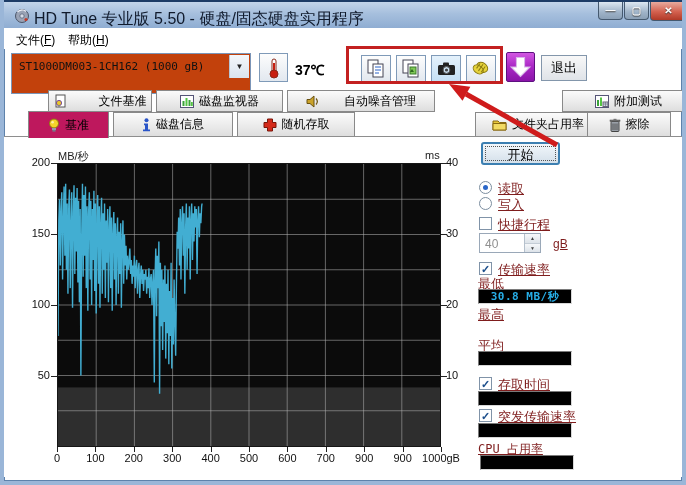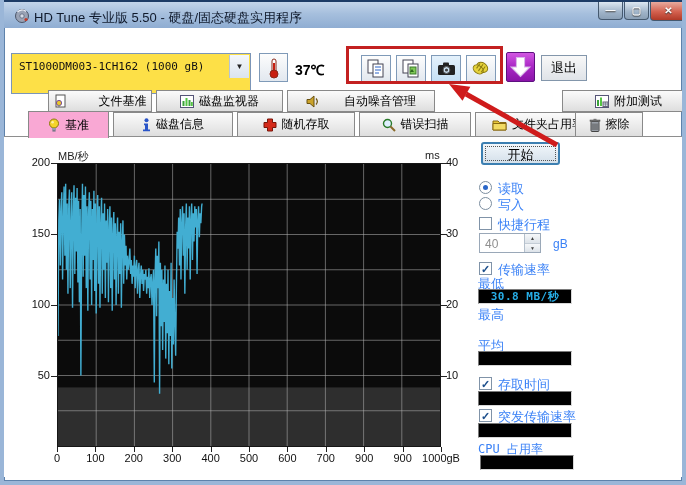--- a/index.html
+++ b/index.html
@@ -5,68 +5,68 @@
   html,body{margin:0;padding:0;background:#e8e8e8;}
   *{box-sizing:border-box;}
   body{font-family:"Liberation Sans",sans-serif;}
   .window{position:relative;width:686px;height:485px;background:#fff;overflow:hidden;
     border-left:4px solid #9ab6d8;border-right:4px solid #9ab6d8;border-bottom:4px solid #9ab6d8;
     box-shadow:inset 0 0 0 1px #5e82ab;}
   
   .titlebar{position:absolute;left:0;top:0;width:100%;height:28px;
     background:linear-gradient(180deg,#c3d5ea 0%,#a6bfdd 45%,#8fadd2 100%);
     border-top:2px solid #1d3c66;}
-  .title-text{position:absolute;left:30px;top:7px;font-size:13px;color:#101a2c;white-space:nowrap;}
+  .title-text{position:absolute;left:30px;top:7px;font-size:16px;color:#101a2c;white-space:nowrap;}
   .app-icon{position:absolute;left:10px;top:6px;width:16px;height:16px;}
   .winbtn{position:absolute;top:0;height:18px;border:1px solid #45596f;border-top:none;
     border-radius:0 0 4px 4px;background:linear-gradient(180deg,#dde8f2,#9fb3c8 60%,#8ba0b6);
     color:#fff;font-size:10px;text-align:center;line-height:17px;font-weight:bold;text-shadow:0 1px 1px #333;}
   .btn-min{left:594px;width:25px;}
   .btn-max{left:620px;width:25px;}
   .btn-close{left:646px;width:37px;height:19px;background:linear-gradient(180deg,#e8aa9e,#d3604e 55%,#b03a28);}
   
   .menubar{position:absolute;left:0;top:28px;width:100%;height:21px;background:#ffffff;}
   .menu-item{position:absolute;top:2px;font-size:12px;color:#000;padding:2px 6px;}
   .menu-item u{text-decoration:underline;}
   
-  .combo{position:absolute;left:7px;top:53px;width:240px;height:41px;border:1px solid #7b95b8;background:#fde047;}
+  .combo{position:absolute;left:7px;top:53px;width:240px;height:41px;border:1px solid #7b95b8;background:#c2410c;}
   .combo-text{position:absolute;left:7px;top:6px;font-family:"DejaVu Sans Mono",monospace;font-size:11px;color:#111;}
   .combo-arrow{position:absolute;right:1px;top:1px;width:20px;height:23px;
     background:linear-gradient(180deg,#f4f7fa,#dbe4ee);border-left:1px solid #b5c4d6;
     color:#222;font-size:8px;text-align:center;line-height:23px;}
   .toolbtn{position:absolute;border:1px solid #7f9ab8;background:linear-gradient(180deg,#fdfdfd,#e2e8ef);
     width:30px;height:27px;top:55px;}
   .toolbtn svg{position:absolute;left:4px;top:3px;}
   .temp-btn{left:255px;top:53px;height:29px;width:29px;}
   .temp-text{position:absolute;left:291px;top:60px;font-size:14px;font-weight:bold;color:#000;}
   .hl-box{position:absolute;left:342px;top:46px;width:157px;height:38px;border:3px solid #c32020;z-index:40;}
   .purple-btn{position:absolute;left:502px;top:52px;width:29px;height:30px;border:1px solid #5d1080;
     background:linear-gradient(180deg,#d257e2,#a826c4 50%,#8a14a8);border-radius:2px;}
   .exit-btn{position:absolute;left:537px;top:55px;width:46px;height:26px;border:1px solid #8396ab;
     background:linear-gradient(180deg,#f8f8f8,#dfe3e8);font-size:13px;text-align:center;line-height:24px;color:#000;}
   
   .tab{position:absolute;border:1px solid #898989;background:linear-gradient(180deg,#fbfbfb,#dedede);
     font-size:12px;color:#000;display:flex;align-items:center;justify-content:center;gap:5px;}
   .tabrow1{top:90px;height:22px;}
   .tabrow2{top:112px;height:25px;}
-  .tab-active{top:111px;height:27px;background:#f9a8d4;border-bottom:none;z-index:10;}
+  .tab-active{top:111px;height:27px;background:#be185d;border-bottom:none;z-index:10;}
   
   .content{position:absolute;left:0;top:136px;width:678px;height:341px;background:#fff;border-top:1px solid #8e8e8e;}
   
   .axis-label{position:absolute;font-size:11px;color:#222;}
   .plot{position:absolute;left:53px;top:163px;width:384px;height:284px;border:1px solid #161616;}
   .ytl{position:absolute;left:14px;top:163px;width:34px;height:284px;}
   .ytl span{position:absolute;right:2px;font-size:11px;color:#111;}
   .ytr{position:absolute;left:442px;top:163px;width:30px;height:284px;}
   .ytr span{position:absolute;left:0;font-size:11px;color:#111;}
   .xt{position:absolute;left:53px;top:452px;width:384px;height:14px;}
   .xt span{position:absolute;transform:translateX(-50%);font-size:11px;color:#111;white-space:nowrap;}
   .tickmark{position:absolute;background:#222;}
   
-  .rp-label{position:absolute;font-size:13px;color:#3b82f6;white-space:nowrap;}
+  .rp-label{position:absolute;font-size:13px;color:#7f1d1d;white-space:nowrap;text-decoration:underline;}
   .sep{position:absolute;left:462px;width:108px;height:1px;background:#b9b9b9;border-bottom:1px solid #fff;}
   .start-btn{position:absolute;left:477px;top:142px;width:79px;height:23px;border:2px solid #3c7fb1;border-radius:3px;
     background:linear-gradient(180deg,#f2f7fb,#d4e0ea);font-size:13px;color:#000;}
   .start-btn .focus{position:absolute;left:2px;top:2px;right:2px;bottom:2px;border:1px dotted #555;}
   .start-btn .lbl{position:absolute;width:100%;text-align:center;top:2px;}
   .radio{position:absolute;width:13px;height:13px;border:1px solid #7c8ea0;border-radius:50%;background:#fff;}
   .radio .dot{position:absolute;left:3px;top:3px;width:5px;height:5px;border-radius:50%;background:#2a66c8;}
   .checkbox{position:absolute;width:13px;height:13px;border:1px solid #8093a8;background:#fff;
     font-size:11px;line-height:12px;text-align:center;color:#1d4f8c;font-weight:bold;}
   .spinner{position:absolute;left:475px;top:233px;width:62px;height:20px;border:1px solid #9aa8b8;background:#fff;}
@@ -93,20 +93,24 @@
       <circle cx="8" cy="8" r="2.2" fill="#d8dde8" stroke="#6a7488"></circle>
       <path d="M3.5 4 A6 6 0 0 1 12 3.4" fill="none" stroke="#e8ecf4" stroke-width="1.4"></path>
       <circle cx="12" cy="11.5" r="1.6" fill="#c23a2a"></circle>
     </svg>
     <span class="title-text">HD Tune 专业版 5.50 - 硬盘/固态硬盘实用程序</span>
     <div class="winbtn btn-min">—</div>
     <div class="winbtn btn-max">▢</div>
     <div class="winbtn btn-close">✕</div>
   </div>
 
+  <div class="menubar">
+    <div class="menu-item" style="left:6px;"><span>文件(</span><u>F</u><span>)</span></div>
+    <div class="menu-item" style="left:58px;"><span>帮助(</span><u>H</u><span>)</span></div>
+  </div>
 
   <div class="combo">
     <span class="combo-text">ST1000DM003-1CH162 (1000 gB)</span>
     <div class="combo-arrow">▼</div>
   </div>
 
   <div class="toolbtn temp-btn">
     <svg width="20" height="22" viewBox="0 0 20 22">
       <rect x="8" y="2" width="4" height="13" rx="2" fill="#fff" stroke="#8a2a1a"></rect>
       <rect x="9" y="6" width="2" height="9" fill="#c81f10"></rect>
@@ -214,35 +218,28 @@
         <path d="M2 5.5 h4 v6 h2 v1.8 H1 v-1.8 h2 v-4.2 H2z" fill="#2a55c8"></path>
       </svg>
     <span>磁盘信息</span>
   </div>
   <div class="tab tabrow2" style="left:233px;width:118px;">
     <svg width="14" height="14" viewBox="0 0 14 14">
         <path d="M4.5 1 h5 v3.5 H13 v5 H9.5 V13 h-5 V9.5 H1 v-5 h3.5z" fill="#d42a1a" stroke="#7a1508"></path>
       </svg>
     <span>随机存取</span>
   </div>
-  <div class="tab tabrow2" style="left:355px;width:112px;">
-    <svg width="14" height="14" viewBox="0 0 14 14">
-        <circle cx="5.5" cy="5.5" r="4" fill="#dff0ff" stroke="#2a7a2a" stroke-width="1.4"></circle>
-        <line x1="8.5" y1="8.5" x2="13" y2="13" stroke="#8a6a2a" stroke-width="2"></line>
-      </svg>
-    <span>错误扫描</span>
-  </div>
   <div class="tab tabrow2" style="left:471px;width:126px;">
     <svg width="15" height="13" viewBox="0 0 15 13">
         <path d="M1 3 h5 l1.5 1.5 H14 v7.5 H1z" fill="#e8c73a" stroke="#8a6a10"></path>
         <path d="M1 5.5 h13 v6.5 H1z" fill="#f2da62" stroke="#8a6a10"></path>
       </svg>
     <span>文件夹占用率</span>
   </div>
-  <div class="tab tabrow2" style="left:571px;width:68px;">
+  <div class="tab tabrow2" style="left:583px;width:84px;">
     <svg width="12" height="14" viewBox="0 0 12 14">
         <rect x="2" y="3.5" width="8" height="10" rx="1" fill="#9aa0a8" stroke="#444"></rect>
         <rect x="1" y="2" width="10" height="1.6" fill="#777" stroke="#444" stroke-width="0.5"></rect>
         <rect x="4.5" y="0.8" width="3" height="1.4" fill="#777"></rect>
         <line x1="4" y1="5.5" x2="4" y2="12" stroke="#555"></line>
         <line x1="6" y1="5.5" x2="6" y2="12" stroke="#555"></line>
         <line x1="8" y1="5.5" x2="8" y2="12" stroke="#555"></line>
       </svg>
     <span>擦除</span>
   </div>

